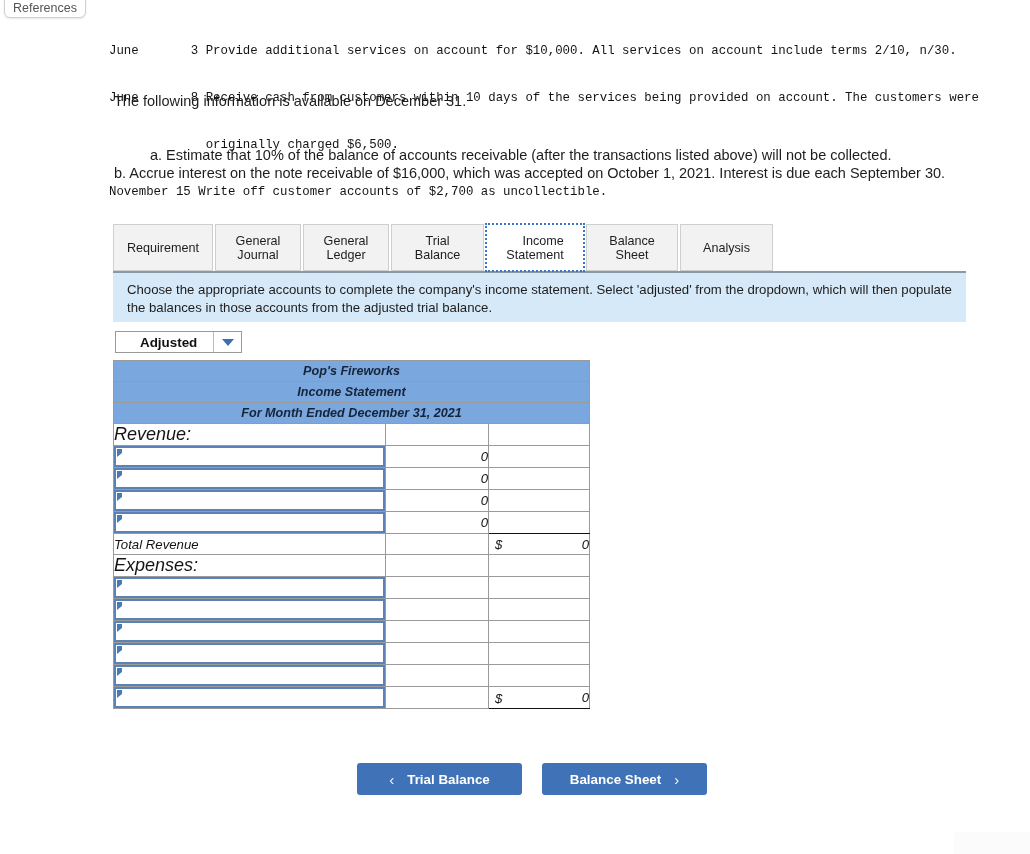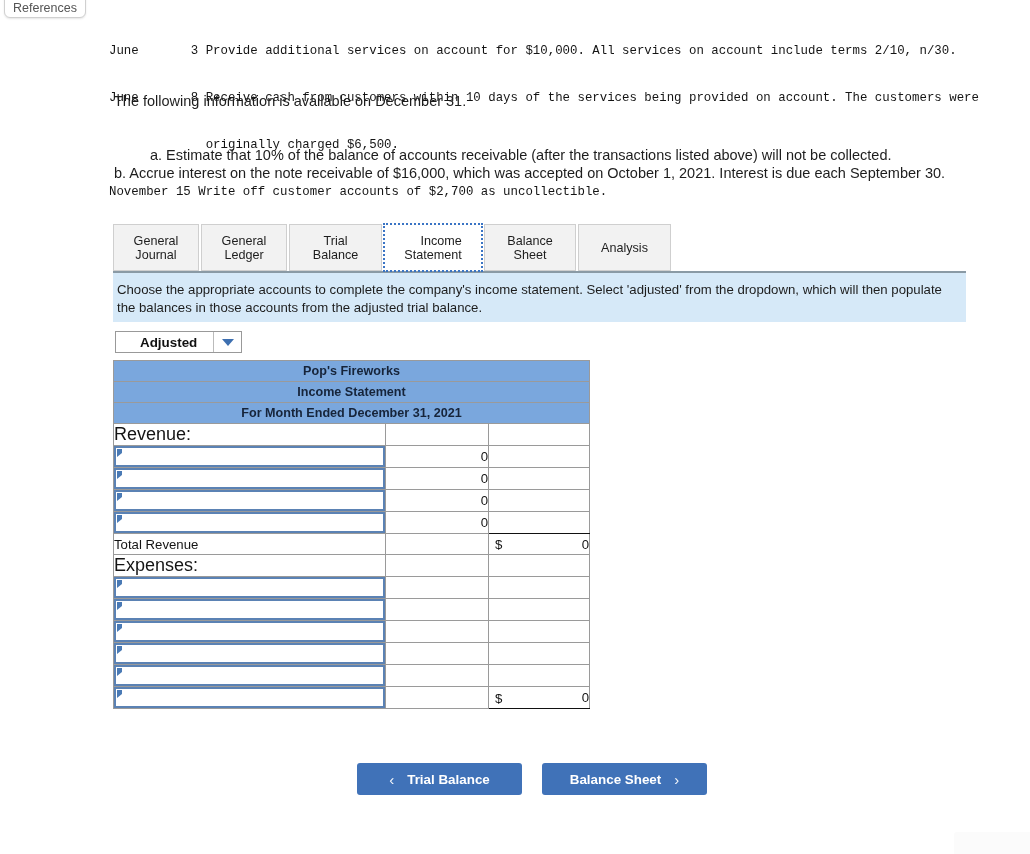--- a/index.html
+++ b/index.html
@@ -107,21 +107,21 @@
   
   #instruction-banner {
     position: absolute;
     left: 113px;
     top: 271px;
     width: 853px;
     height: 51px;
     background: #d6e9f8;
     border-top: 2px solid #8a9aa5;
     box-sizing: border-box;
-    padding: 8px 14px 0 4px;
+    padding: 8px 14px 0 14px;
     font-size: 13.2px;
     line-height: 18px;
     color: #1d1d1d;
   }
 
   
   #adjusted-dropdown {
     position: absolute;
     left: 115px;
     top: 331px;
@@ -161,20 +161,21 @@
   
   #income-statement {
     position: absolute;
     left: 113px;
     top: 360px;
     width: 476px;
     border-collapse: collapse;
     table-layout: fixed;
     font-size: 13.2px;
     color: #141414;
+    font-style: italic;
   }
   #income-statement td {
     border: 1px solid #9a9a9a;
     height: 21px;
     padding: 0;
     box-sizing: border-box;
     vertical-align: middle;
   }
   .col-label { width: 272px; }
   .col-mid   { width: 103px; }
@@ -285,20 +286,21 @@
   <div>June       8 Receive cash from customers within 10 days of the services being provided on account. The customers were</div>
   <div>             originally charged $6,500.</div>
   <div>November 15 Write off customer accounts of $2,700 as uncollectible.</div>
 </div>
 
 <div class="prose" id="intro-line">The following information is available on December 31.</div>
 <div class="prose" id="req-a">a. Estimate that 10% of the balance of accounts receivable (after the transactions listed above) will not be collected.</div>
 <div class="prose" id="req-b">b. Accrue interest on the note receivable of $16,000, which was accepted on October 1, 2021. Interest is due each September 30.</div>
 
 <div id="tab-strip">
+  <div class="tab" id="tab-0">Requirement</div>
   <div class="tab" id="tab-1">General
 Journal</div>
   <div class="tab" id="tab-2">General
 Ledger</div>
   <div class="tab" id="tab-3">Trial Balance</div>
   <div class="tab active" id="tab-4">Income
 Statement</div>
   <div class="tab" id="tab-5">Balance Sheet</div>
   <div class="tab" id="tab-6">Analysis</div>
 </div>

